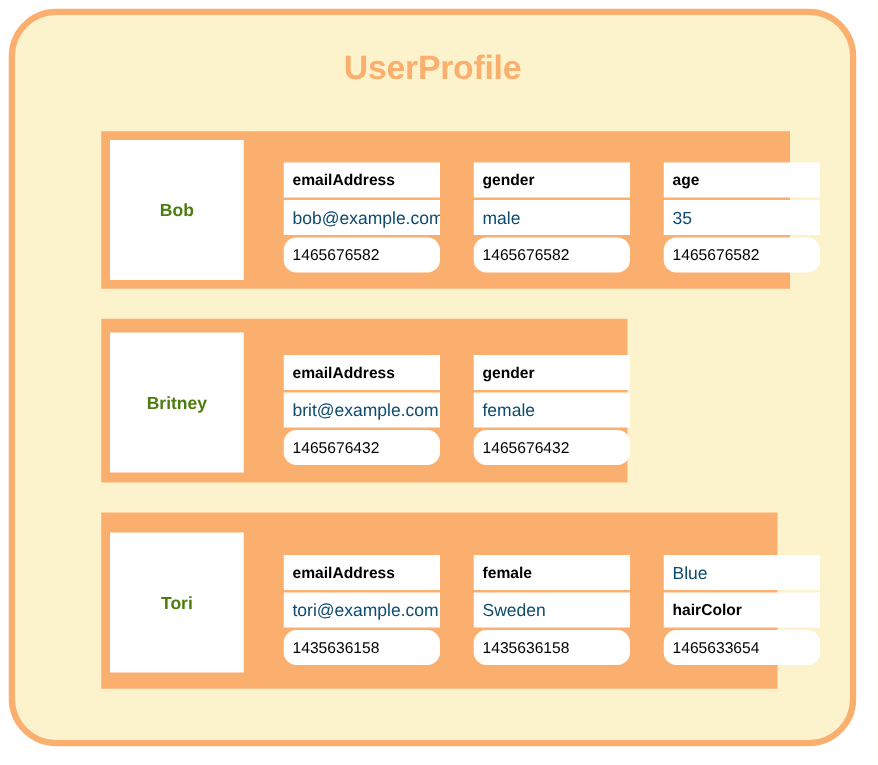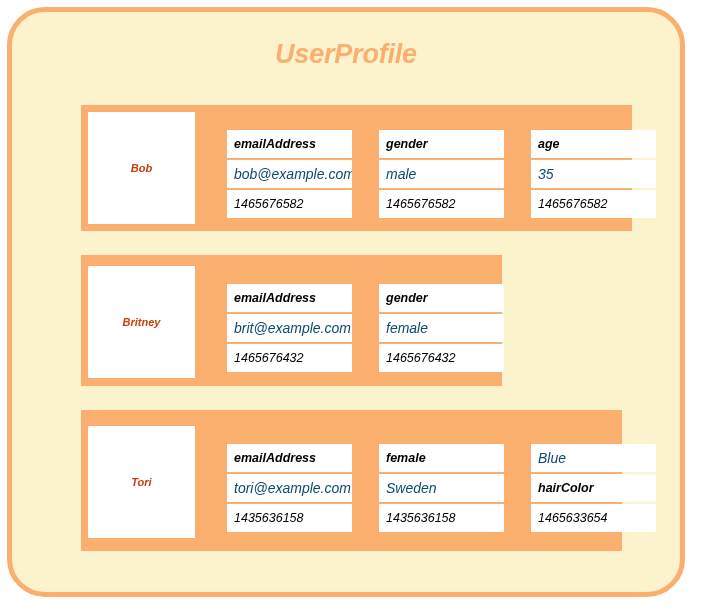--- a/index.html
+++ b/index.html
@@ -11,21 +11,20 @@
     width: 702px;
     height: 612px;
     font-family: "Liberation Sans", sans-serif;
     overflow: hidden;
   }
 
   #stage {
     position: relative;
     width: 702px;
     height: 612px;
-    font-style: italic;
   }
 
   
   .collection-card {
     position: absolute;
     left: 7px;
     top: 7px;
     width: 678px;
     height: 590px;
     box-sizing: border-box;
@@ -58,23 +57,23 @@
   .doc-name-box {
     position: absolute;
     background: #ffffff;
     display: flex;
     align-items: center;
     justify-content: center;
     box-sizing: border-box;
   }
 
   .doc-name-label {
-    font-size: 11px;
+    font-size: 14px;
     font-weight: bold;
-    color: #c2410c;
+    color: #4d7c0f;
     line-height: 1;
   }
 
   .fields-wrap {
     position: absolute;
     display: flex;
     flex-direction: row;
     align-items: flex-end;
   }
 
@@ -94,20 +93,21 @@
     box-sizing: border-box;
     display: flex;
     align-items: center;
     padding-left: 7px;
     margin-bottom: 2px;
     overflow: hidden;
     white-space: nowrap;
   }
   .cell:last-child {
     margin-bottom: 0;
+    border-radius: 10px;
   }
 
   .cell-key {
     font-size: 12.5px;
     font-weight: bold;
     color: #000000;
   }
   .cell-value {
     font-size: 14px;
     font-weight: normal;

